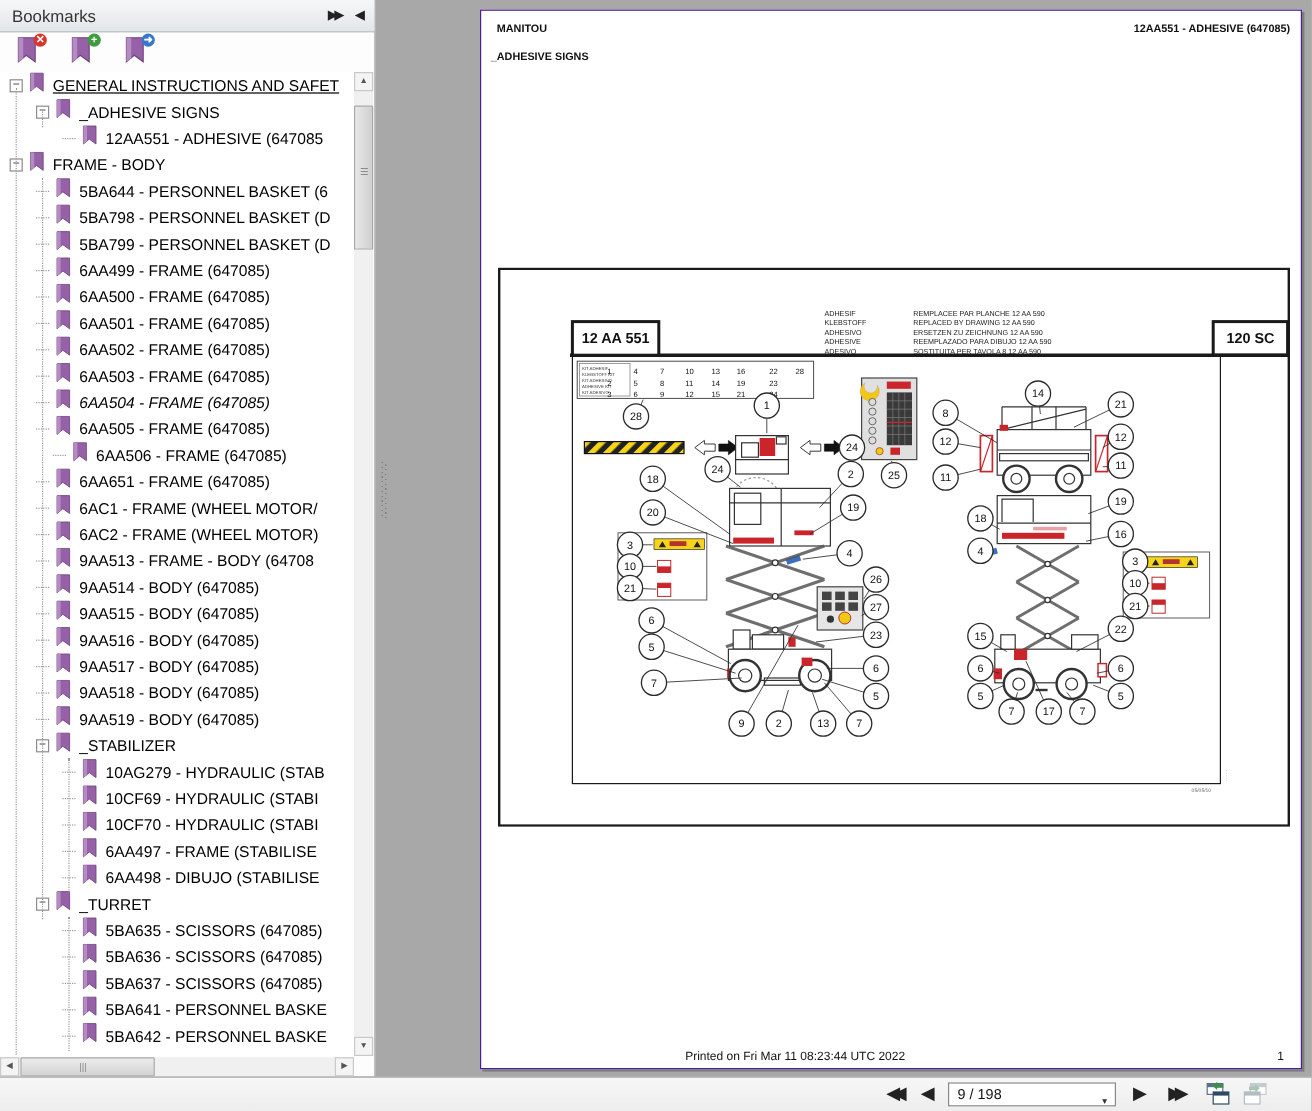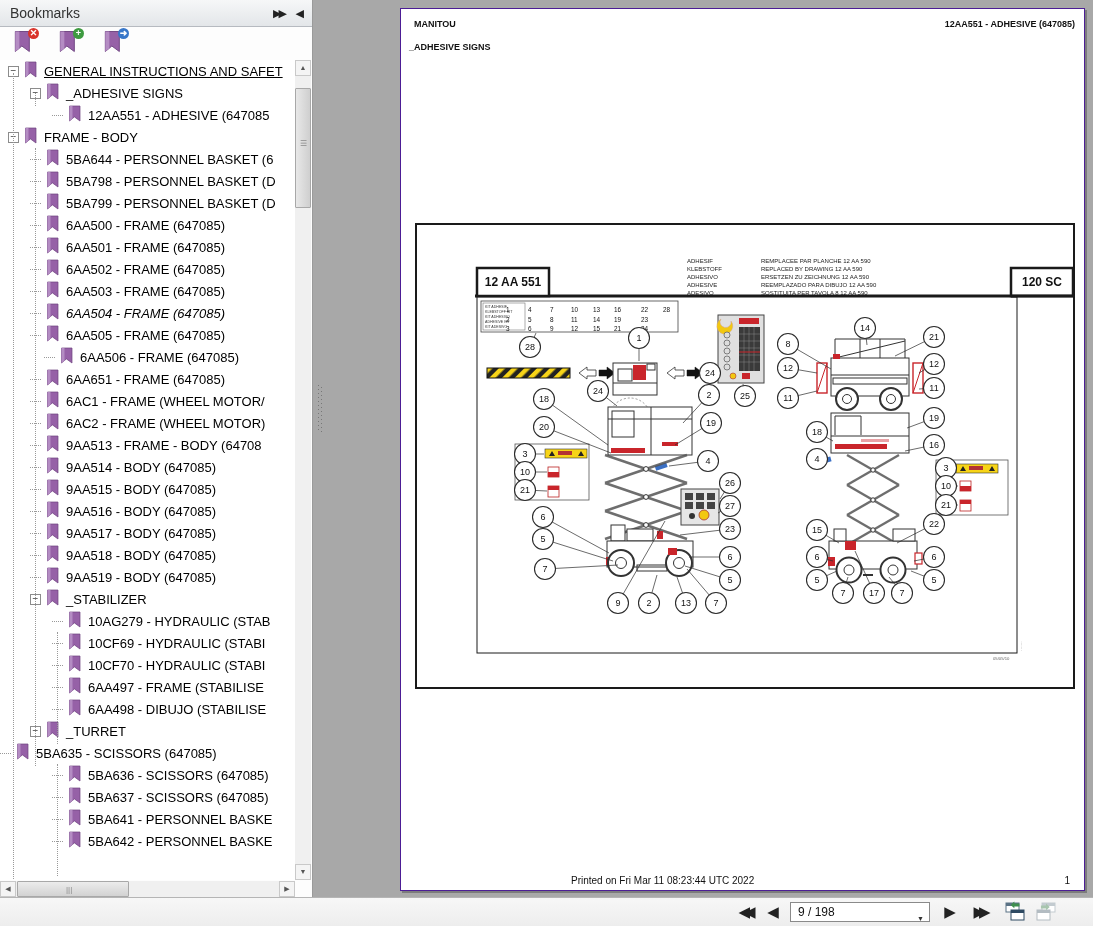--- a/index.html
+++ b/index.html
@@ -154,20 +154,28 @@
   <path d="M2.5,1 h3 v12.8 l-3,2.2 z" fill="#b48cc3" stroke="none"></path>
             </svg></span>
           <span class="tlabel">5BA799 - PERSONNEL BASKET (D</span>
         </div>
         <div class="trow" style="padding-left: 30px;">
           <span class="conn"></span>
           <span class="bm-ico"><svg width="15" height="17" viewBox="0 0 15 17">
   <path d="M2.5,1 h10.5 v15 l-5.6,-4.1 L2.5,16 z" fill="#9661a7" stroke="#6e4480" stroke-width="0.7"></path>
   <path d="M2.5,1 h3 v12.8 l-3,2.2 z" fill="#b48cc3" stroke="none"></path>
             </svg></span>
+          <span class="tlabel">6AA499 - FRAME (647085)</span>
+        </div>
+        <div class="trow" style="padding-left: 30px;">
+          <span class="conn"></span>
+          <span class="bm-ico"><svg width="15" height="17" viewBox="0 0 15 17">
+  <path d="M2.5,1 h10.5 v15 l-5.6,-4.1 L2.5,16 z" fill="#9661a7" stroke="#6e4480" stroke-width="0.7"></path>
+  <path d="M2.5,1 h3 v12.8 l-3,2.2 z" fill="#b48cc3" stroke="none"></path>
+            </svg></span>
           <span class="tlabel">6AA500 - FRAME (647085)</span>
         </div>
         <div class="trow" style="padding-left: 30px;">
           <span class="conn"></span>
           <span class="bm-ico"><svg width="15" height="17" viewBox="0 0 15 17">
   <path d="M2.5,1 h10.5 v15 l-5.6,-4.1 L2.5,16 z" fill="#9661a7" stroke="#6e4480" stroke-width="0.7"></path>
   <path d="M2.5,1 h3 v12.8 l-3,2.2 z" fill="#b48cc3" stroke="none"></path>
             </svg></span>
           <span class="tlabel">6AA501 - FRAME (647085)</span>
         </div>
@@ -340,21 +348,21 @@
           <span class="tlabel">6AA498 - DIBUJO (STABILISE</span>
         </div>
         <div class="trow" style="padding-left: 30px;">
           <span class="exp">−</span>
           <span class="bm-ico"><svg width="15" height="17" viewBox="0 0 15 17">
   <path d="M2.5,1 h10.5 v15 l-5.6,-4.1 L2.5,16 z" fill="#9661a7" stroke="#6e4480" stroke-width="0.7"></path>
   <path d="M2.5,1 h3 v12.8 l-3,2.2 z" fill="#b48cc3" stroke="none"></path>
             </svg></span>
           <span class="tlabel">_TURRET</span>
         </div>
-        <div class="trow" style="">
+        <div class="trow" style="padding-left: 52px;">
           <span class="conn"></span>
           <span class="bm-ico"><svg width="15" height="17" viewBox="0 0 15 17">
   <path d="M2.5,1 h10.5 v15 l-5.6,-4.1 L2.5,16 z" fill="#9661a7" stroke="#6e4480" stroke-width="0.7"></path>
   <path d="M2.5,1 h3 v12.8 l-3,2.2 z" fill="#b48cc3" stroke="none"></path>
             </svg></span>
           <span class="tlabel">5BA635 - SCISSORS (647085)</span>
         </div>
         <div class="trow" style="padding-left: 52px;">
           <span class="conn"></span>
           <span class="bm-ico"><svg width="15" height="17" viewBox="0 0 15 17">

